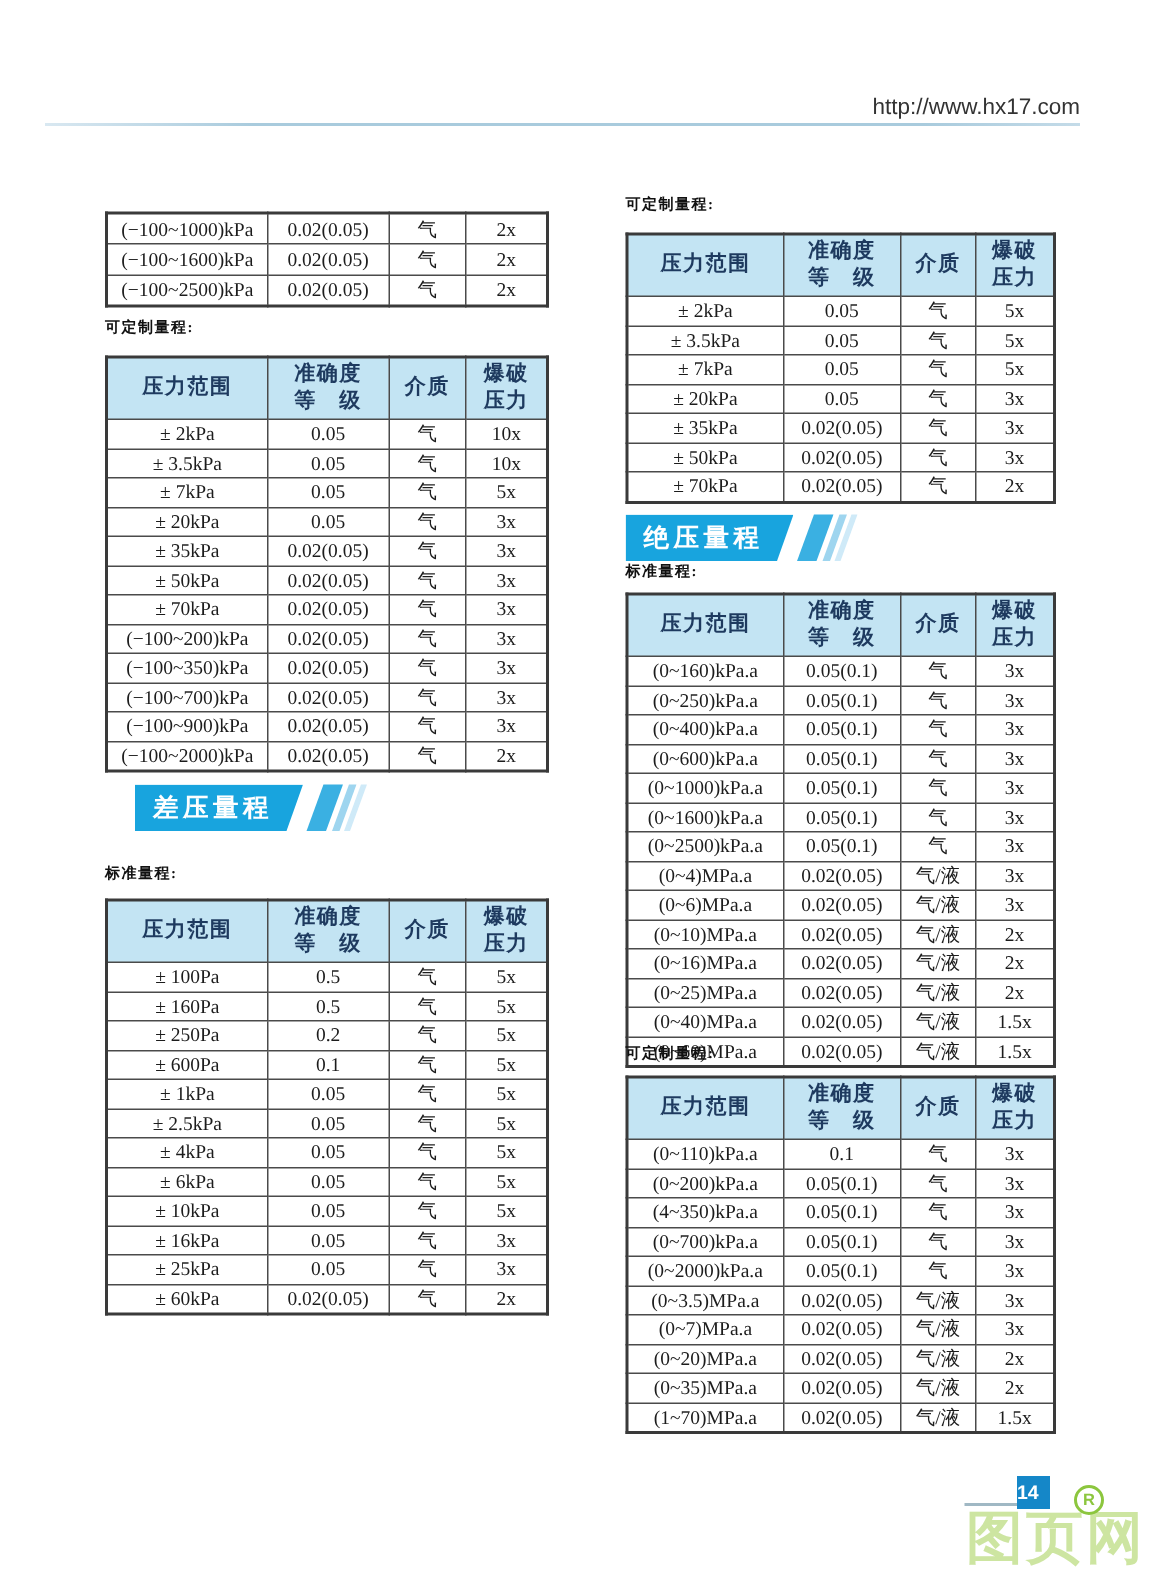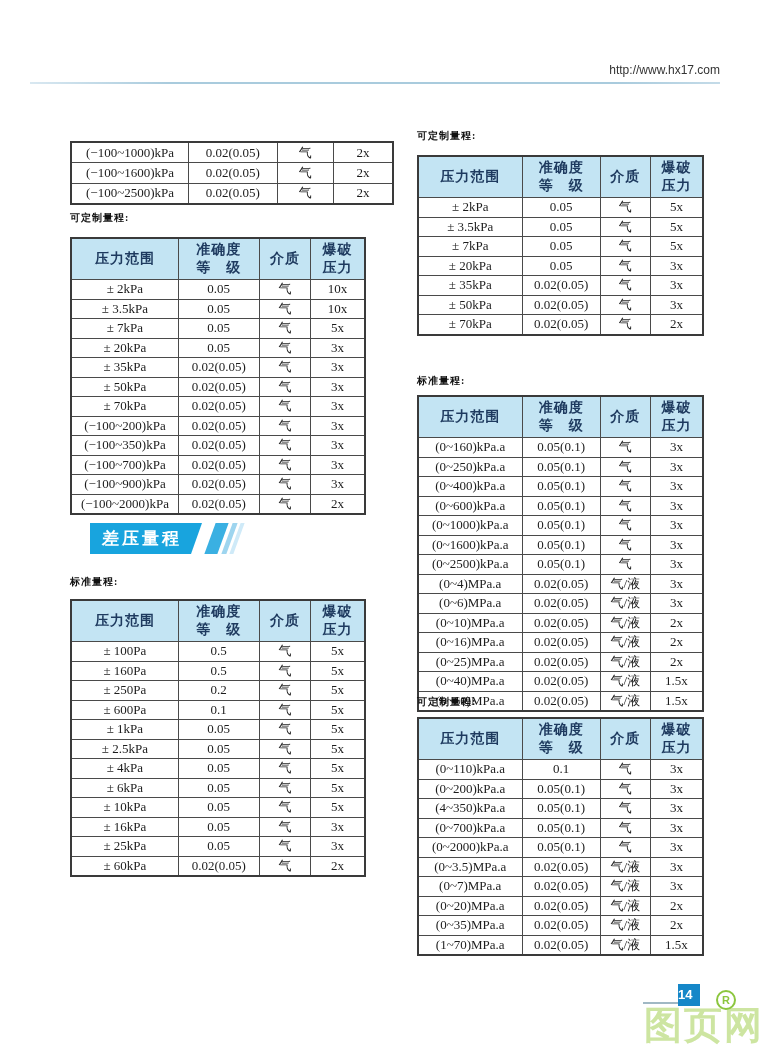--- a/index.html
+++ b/index.html
@@ -2,21 +2,21 @@
 <html><head>
 <meta charset="utf-8">
 <style>
   html,body { margin:0; padding:0; background:#ffffff; }
   .page {
     position:relative; width:777px; height:1055px; background:#ffffff;
     overflow:hidden; font-family:"Liberation Serif","DejaVu Serif",serif; color:#1f1f1f;
   }
   .site-url {
     position:absolute; top:63px; right:57px; font-family:"Liberation Sans","DejaVu Sans",sans-serif;
-    font-size:12px; color:#333;
+    font-size:15px; color:#333;
   }
   .header-rule {
     position:absolute; top:82px; left:30px; width:690px; height:2px;
     background:linear-gradient(to right,#d9e8f1,#a9cbdd 20%,#a9cbdd 85%,#c4dbe8);
   }
 
   
   table.dtable {
     position:absolute; border-collapse:collapse; table-layout:fixed; background:#fff;
     font-size:13px; color:#1c1c1c; border:2px solid #3a3a3a;
@@ -64,21 +64,21 @@
   }
 </style>
 </head>
 <body>
 
 <div class="page">
 
   <div class="site-url">http://www.hx17.com</div>
   <div class="header-rule"></div>
 
-  <table class="dtable cont" style="left:70px; top:141px; width:324px;border-radius:19px;">
+  <table class="dtable cont" style="left:70px; top:141px; width:296px;border-radius:19px;">
     <colgroup>
         <col class="c1">
         <col class="c2">
         <col class="c3">
         <col class="c4">
       </colgroup>
     <tbody>
         <tr>
           <td>(−100~1000)kPa</td>
           <td>0.02(0.05)</td>
@@ -355,20 +355,26 @@
         </tr>
         <tr>
           <td>± 70kPa</td>
           <td>0.02(0.05)</td>
           <td>气</td>
           <td>2x</td>
         </tr>
       </tbody>
   </table>
 
+  <div class="banner" style="left:417px; top:343px;">
+    <div class="title">绝压量程</div>
+    <div class="stripe-wide"></div>
+    <div class="stripe-thin"></div>
+    <div class="stripe-thin2"></div>
+  </div>
 
   <div class="range-label" style="left:417px; top:374px;">标准量程:</div>
 
   <table class="dtable" style="left:417px; top:395px; width:287px;">
     <colgroup>
         <col class="c1">
         <col class="c2">
         <col class="c3">
         <col class="c4">
       </colgroup>

